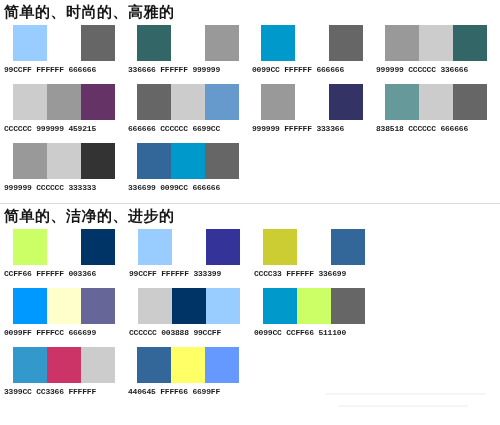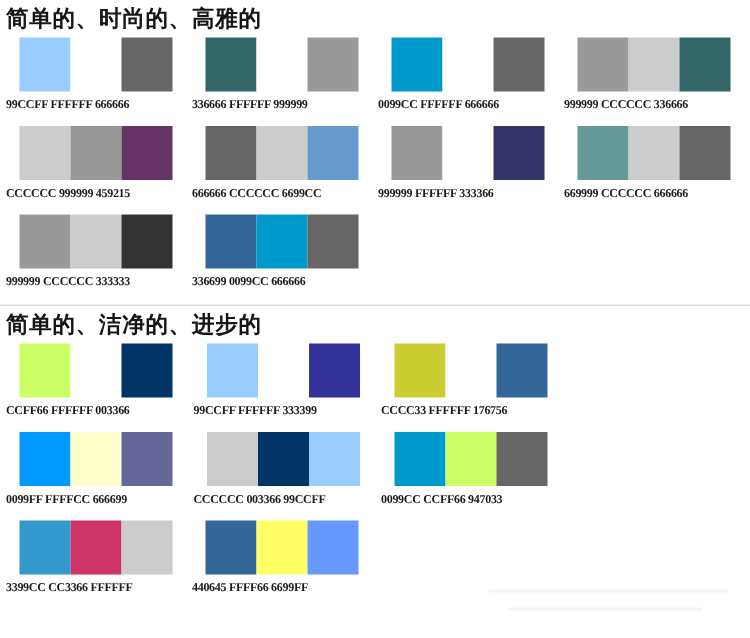--- a/index.html
+++ b/index.html
@@ -62,21 +62,21 @@
     height: 36px;
     width: 102px;
     margin-left: 9px;
   }
   .swatch {
     width: 34px;
     height: 36px;
     flex: 0 0 34px;
   }
   .palette-label {
-    font-family: Liberation Serif, serif;
+    font-family: Liberation Mono, monospace;
     font-size: 8px;
     font-weight: bold;
     color: #1c1c1c;
     letter-spacing: -0.2px;
     line-height: 11px;
     padding-top: 3px;
     white-space: nowrap;
     text-align: left;
   }
   .row-gap {
@@ -165,21 +165,21 @@
                 <div class="swatch" title="333366" style="background: rgb(51, 51, 102);"></div>
               </div>
               <div class="palette-label">999999 FFFFFF 333366</div>
             </div>
             <div class="palette">
               <div class="swatch-strip">
                 <div class="swatch" title="669999" style="background: rgb(102, 153, 153);"></div>
                 <div class="swatch" title="CCCCCC" style="background: rgb(204, 204, 204);"></div>
                 <div class="swatch" title="666666" style="background: rgb(102, 102, 102);"></div>
               </div>
-              <div class="palette-label">669999 CCCCCC 666666</div>
+              <div class="palette-label">838518 CCCCCC 666666</div>
             </div>
           </div>
           <div class="row-gap"></div>
           <div class="palette-row">
             <div class="palette">
               <div class="swatch-strip">
                 <div class="swatch" title="999999" style="background: rgb(153, 153, 153);"></div>
                 <div class="swatch" title="CCCCCC" style="background: rgb(204, 204, 204);"></div>
                 <div class="swatch" title="333333" style="background: rgb(51, 51, 51);"></div>
               </div>
@@ -233,48 +233,48 @@
                 <div class="swatch" title="333399" style="background: rgb(51, 51, 153);"></div>
               </div>
               <div class="palette-label">99CCFF FFFFFF 333399</div>
             </div>
             <div class="palette">
               <div class="swatch-strip">
                 <div class="swatch" title="CCCC33" style="background: rgb(204, 204, 51);"></div>
                 <div class="swatch" title="FFFFFF" style="background: rgb(255, 255, 255);"></div>
                 <div class="swatch" title="336699" style="background: rgb(51, 102, 153);"></div>
               </div>
-              <div class="palette-label">CCCC33 FFFFFF 176756</div>
+              <div class="palette-label">CCCC33 FFFFFF 336699</div>
             </div>
           </div>
           <div class="row-gap"></div>
           <div class="palette-row">
             <div class="palette">
               <div class="swatch-strip">
                 <div class="swatch" title="0099FF" style="background: rgb(0, 153, 255);"></div>
                 <div class="swatch" title="FFFFCC" style="background: rgb(255, 255, 204);"></div>
                 <div class="swatch" title="666699" style="background: rgb(102, 102, 153);"></div>
               </div>
               <div class="palette-label">0099FF FFFFCC 666699</div>
             </div>
             <div class="palette">
               <div class="swatch-strip">
                 <div class="swatch" title="CCCCCC" style="background: rgb(204, 204, 204);"></div>
                 <div class="swatch" title="003366" style="background: rgb(0, 51, 102);"></div>
                 <div class="swatch" title="99CCFF" style="background: rgb(153, 204, 255);"></div>
               </div>
-              <div class="palette-label">CCCCCC 003366 99CCFF</div>
+              <div class="palette-label">CCCCCC 003888 99CCFF</div>
             </div>
             <div class="palette">
               <div class="swatch-strip">
                 <div class="swatch" title="0099CC" style="background: rgb(0, 153, 204);"></div>
                 <div class="swatch" title="CCFF66" style="background: rgb(204, 255, 102);"></div>
                 <div class="swatch" title="666666" style="background: rgb(102, 102, 102);"></div>
               </div>
-              <div class="palette-label">0099CC CCFF66 947033</div>
+              <div class="palette-label">0099CC CCFF66 511100</div>
             </div>
           </div>
           <div class="row-gap"></div>
           <div class="palette-row">
             <div class="palette">
               <div class="swatch-strip">
                 <div class="swatch" title="3399CC" style="background: rgb(51, 153, 204);"></div>
                 <div class="swatch" title="CC3366" style="background: rgb(204, 51, 102);"></div>
                 <div class="swatch" title="CCCCCC" style="background: rgb(204, 204, 204);"></div>
               </div>

